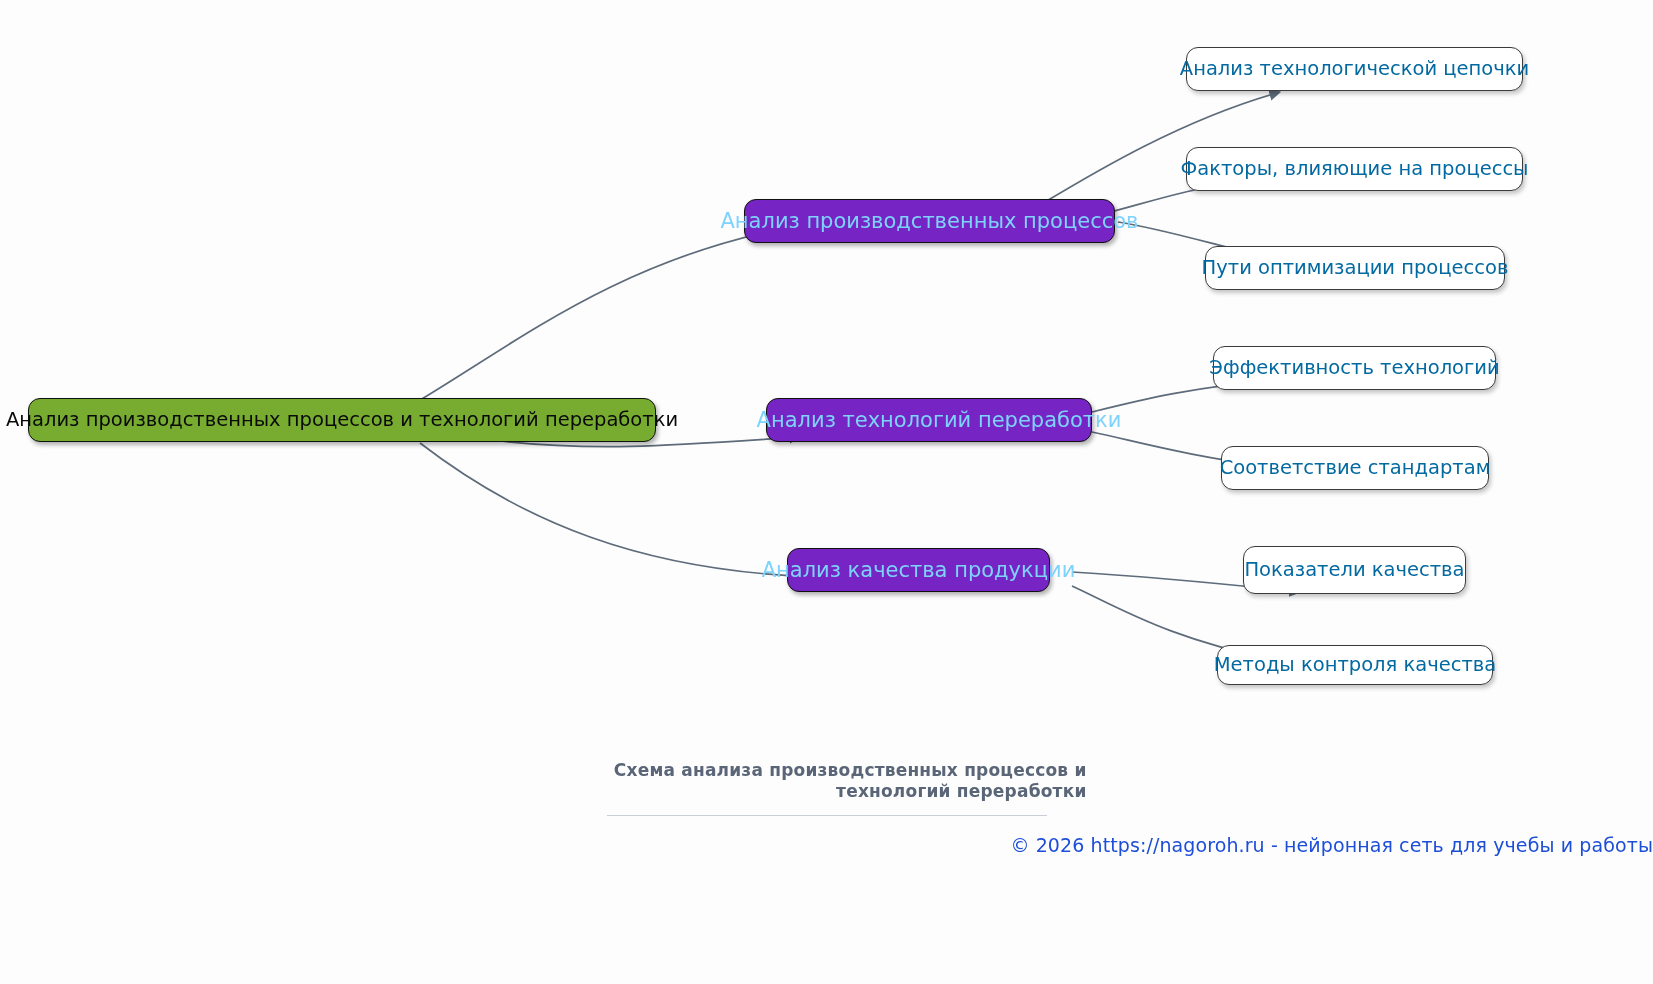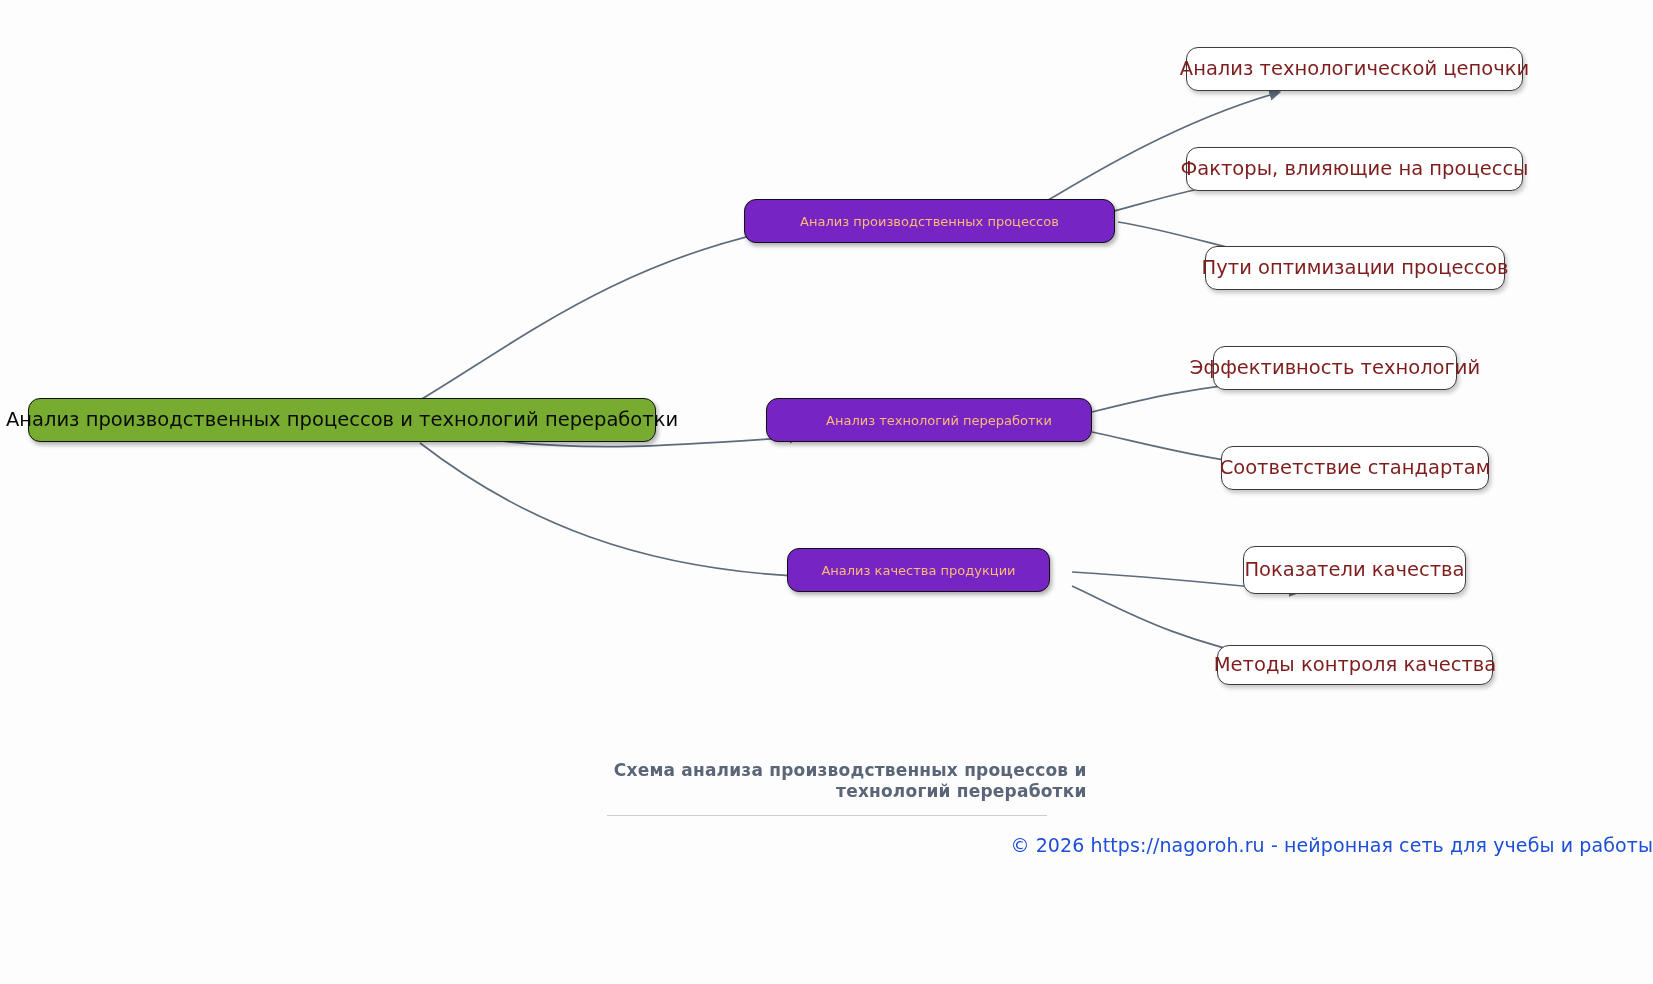--- a/index.html
+++ b/index.html
@@ -56,30 +56,30 @@
     border: 1.6px solid #111111;
     color: #0a0a0a;
     font-size: 19.5px;
     box-shadow: 2px 3px 4px rgba(0,0,0,0.30);
   }
 
   
   .node.branch {
     background: #7625c4;
     border: 1.6px solid #111111;
-    color: #fdba74;
-    font-size: 13px;
+    color: #7dd3fc;
+    font-size: 21px;
     box-shadow: 2px 3px 4px rgba(0,0,0,0.30);
   }
 
   
   .node.leaf {
     background: #ffffff;
     border: 1.6px solid #3b3b3b;
-    color: #7f1d1d;
+    color: #0369a1;
     font-size: 19.5px;
     box-shadow: 2px 3px 4px rgba(0,0,0,0.22);
   }
 
   .caption-wrap {
     position: absolute;
     left: 0;
     top: 760px;
     width: 1653px;
     text-align: right;
@@ -158,21 +158,21 @@
   </div>
 
   <div class="node leaf" style="left:1205px; top:246px; width:300px; height:44px;">
     <span class="node-label">Пути оптимизации процессов</span>
   </div>
 
   <div class="node leaf" style="left:1186px; top:147px; width:337px; height:44px;">
     <span class="node-label">Факторы, влияющие на процессы</span>
   </div>
 
-  <div class="node leaf" style="left:1213px; top:346px; width:244px; height:44px;">
+  <div class="node leaf" style="left:1213px; top:346px; width:283px; height:44px;">
     <span class="node-label">Эффективность технологий</span>
   </div>
 
   <div class="node leaf" style="left:1221px; top:446px; width:268px; height:44px;">
     <span class="node-label">Соответствие стандартам</span>
   </div>
 
   <div class="node leaf" style="left:1243px; top:546px; width:223px; height:48px;">
     <span class="node-label">Показатели качества</span>
   </div>

